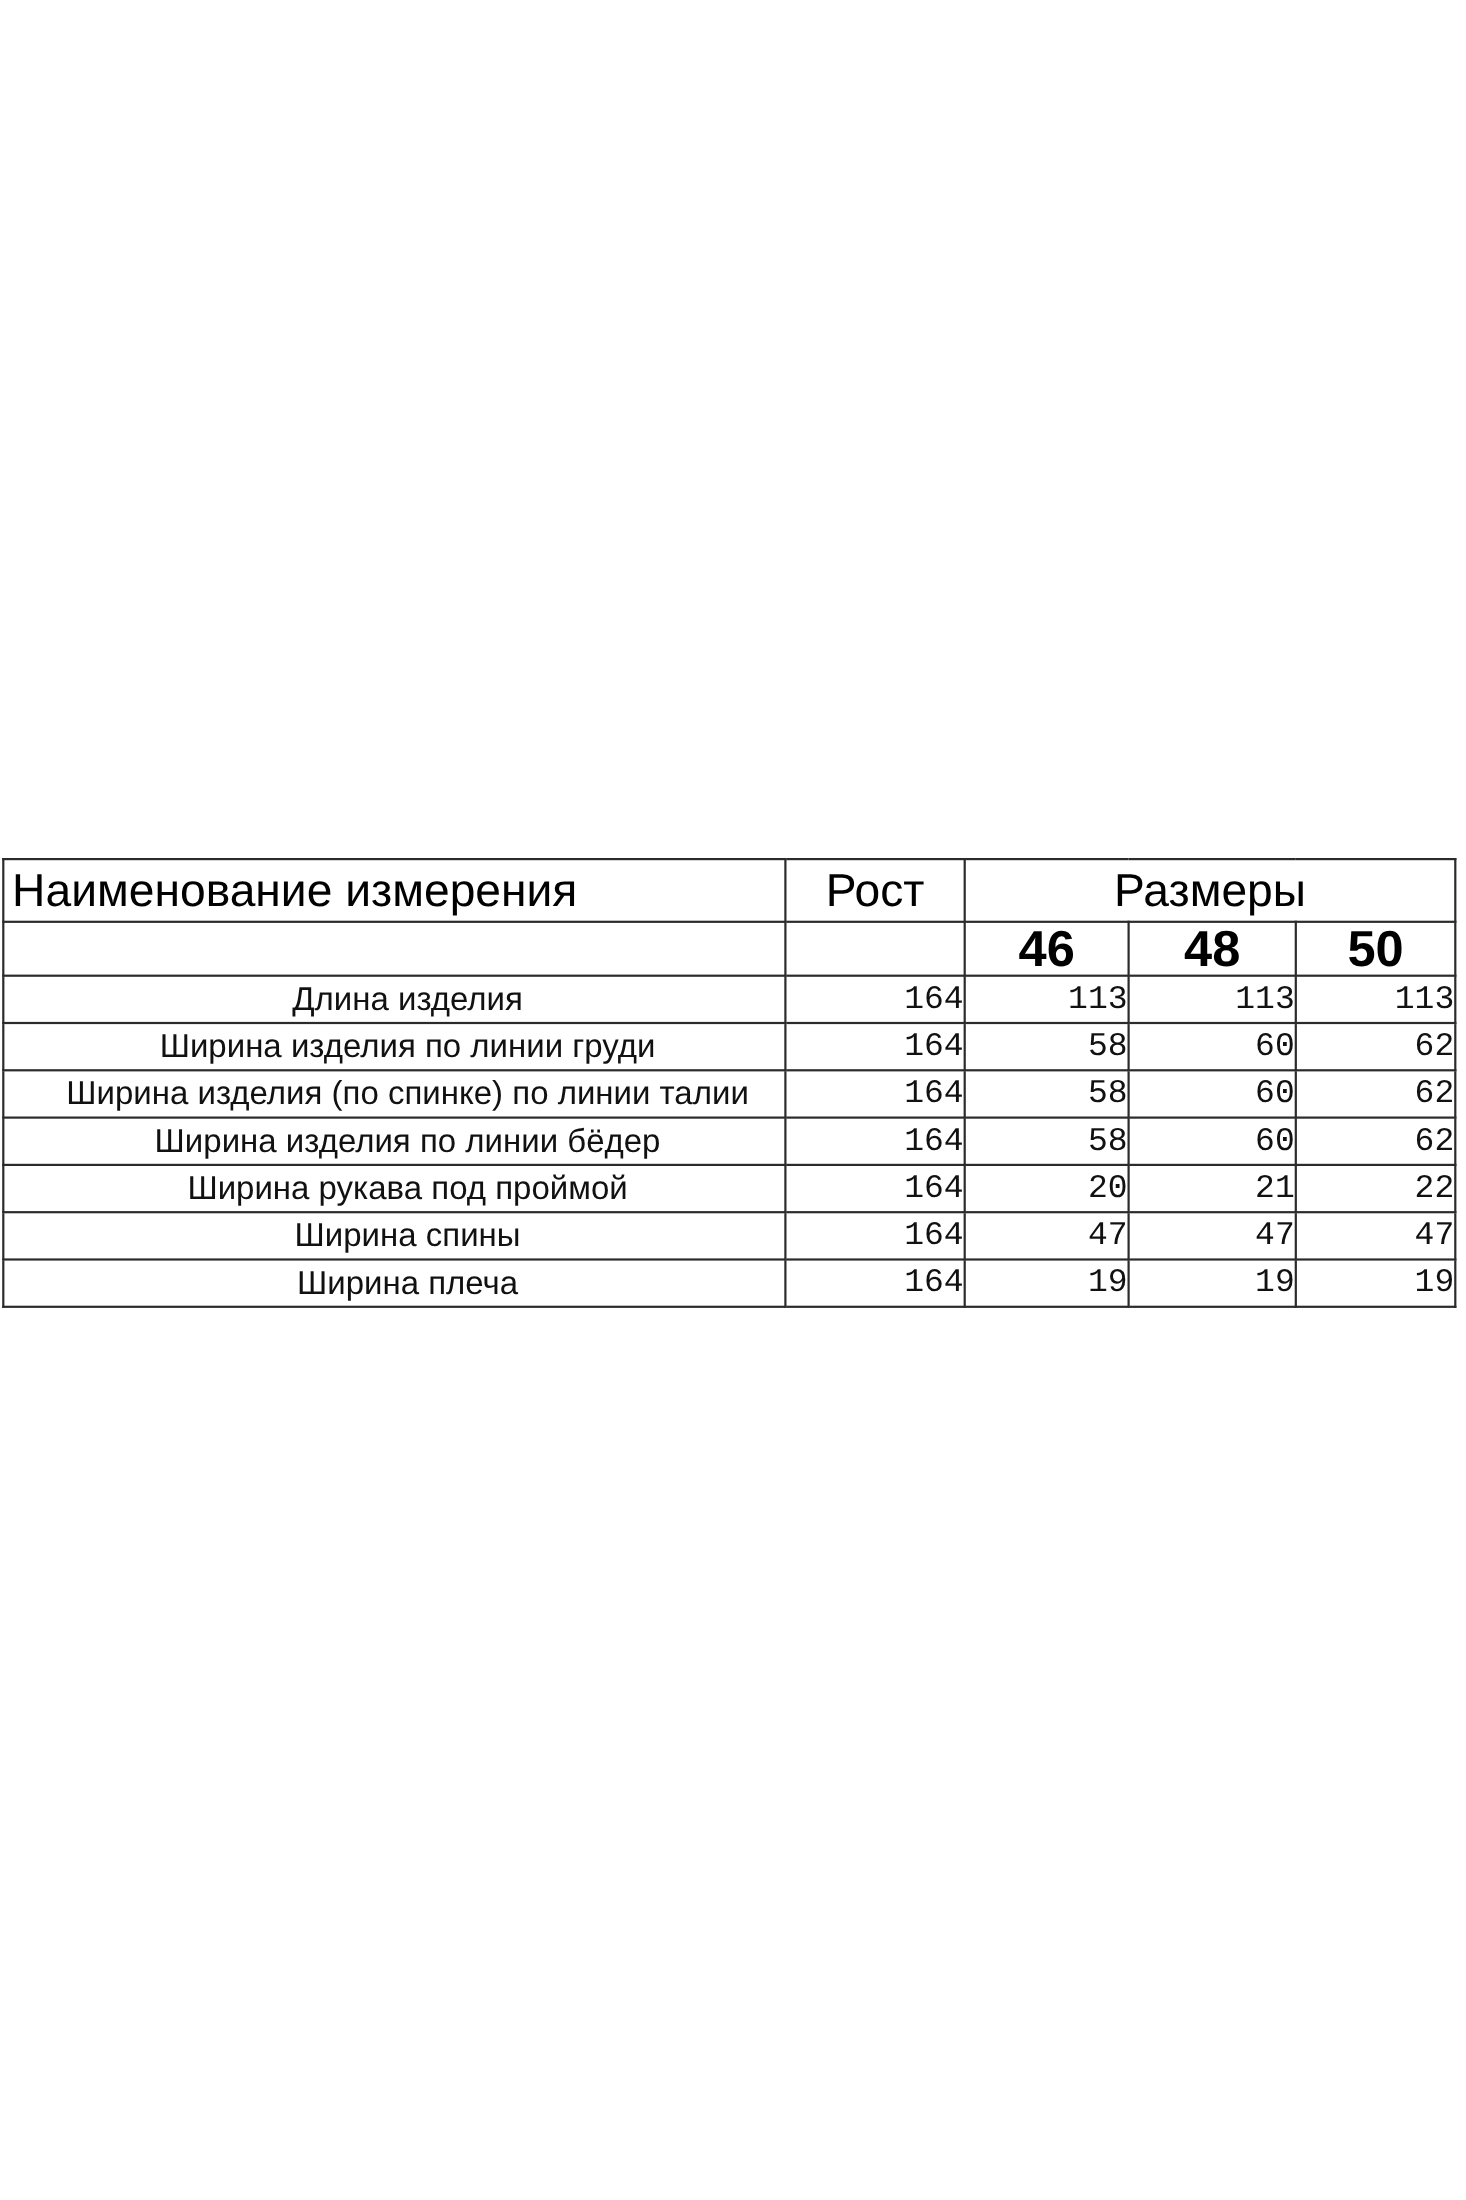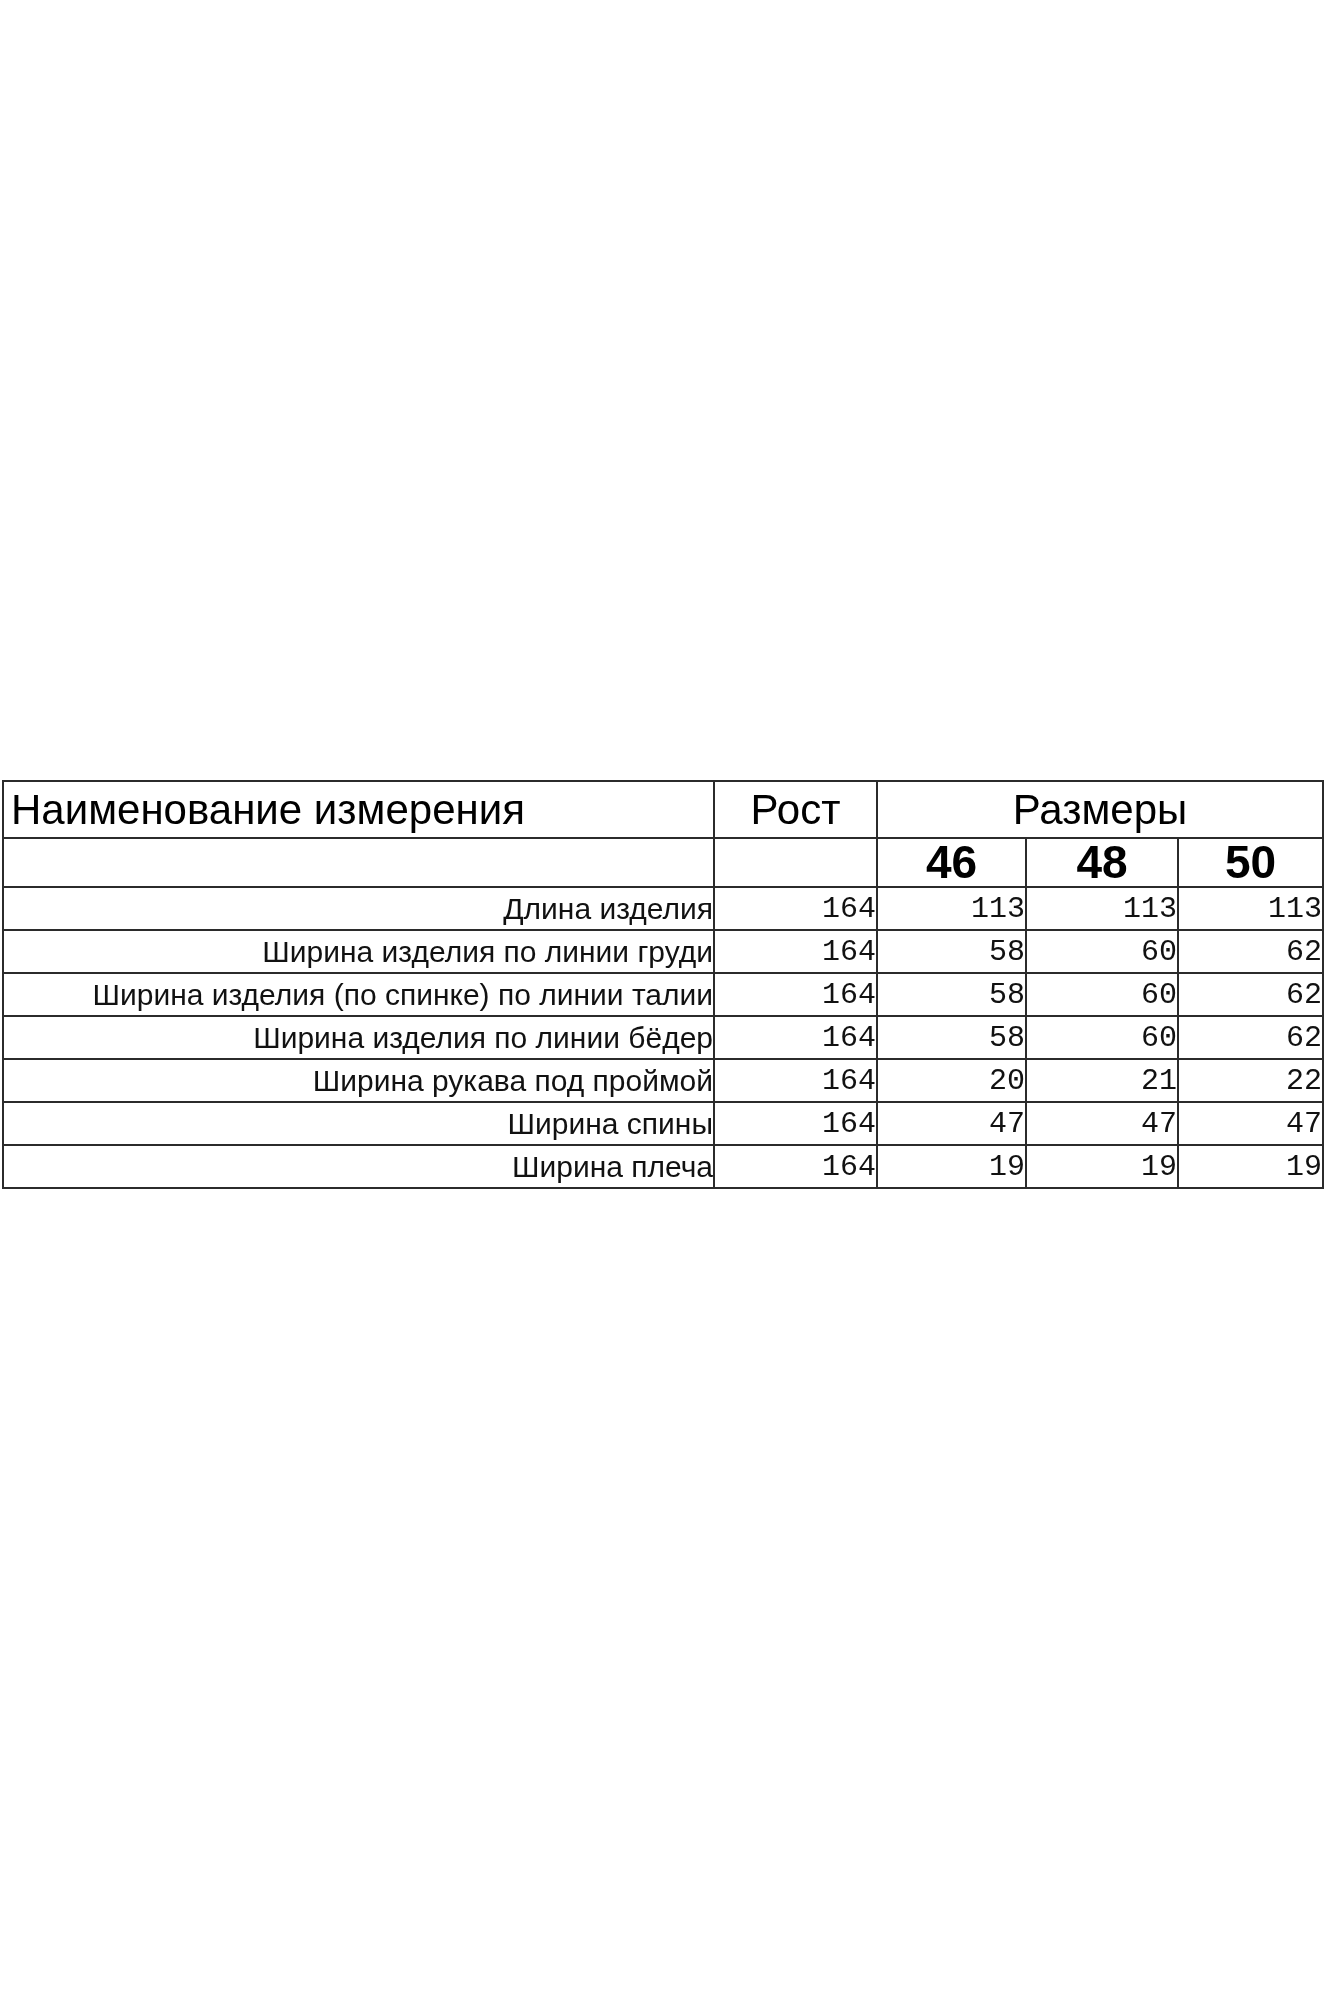--- a/index.html
+++ b/index.html
@@ -64,21 +64,21 @@
     height: 43px;
   }
   tr.data-row td {
     font-size: 30px;
     font-weight: normal;
     line-height: 1;
     vertical-align: middle;
     color: #111111;
   }
   tr.data-row td.name-cell {
-    text-align: right;
+    text-align: center;
     padding-left: 24px;
   }
   tr.data-row td.num-cell {
     text-align: right;
     font-family: Liberation Mono, monospace;
   }
 </style>
 </head>
 <body>
 

